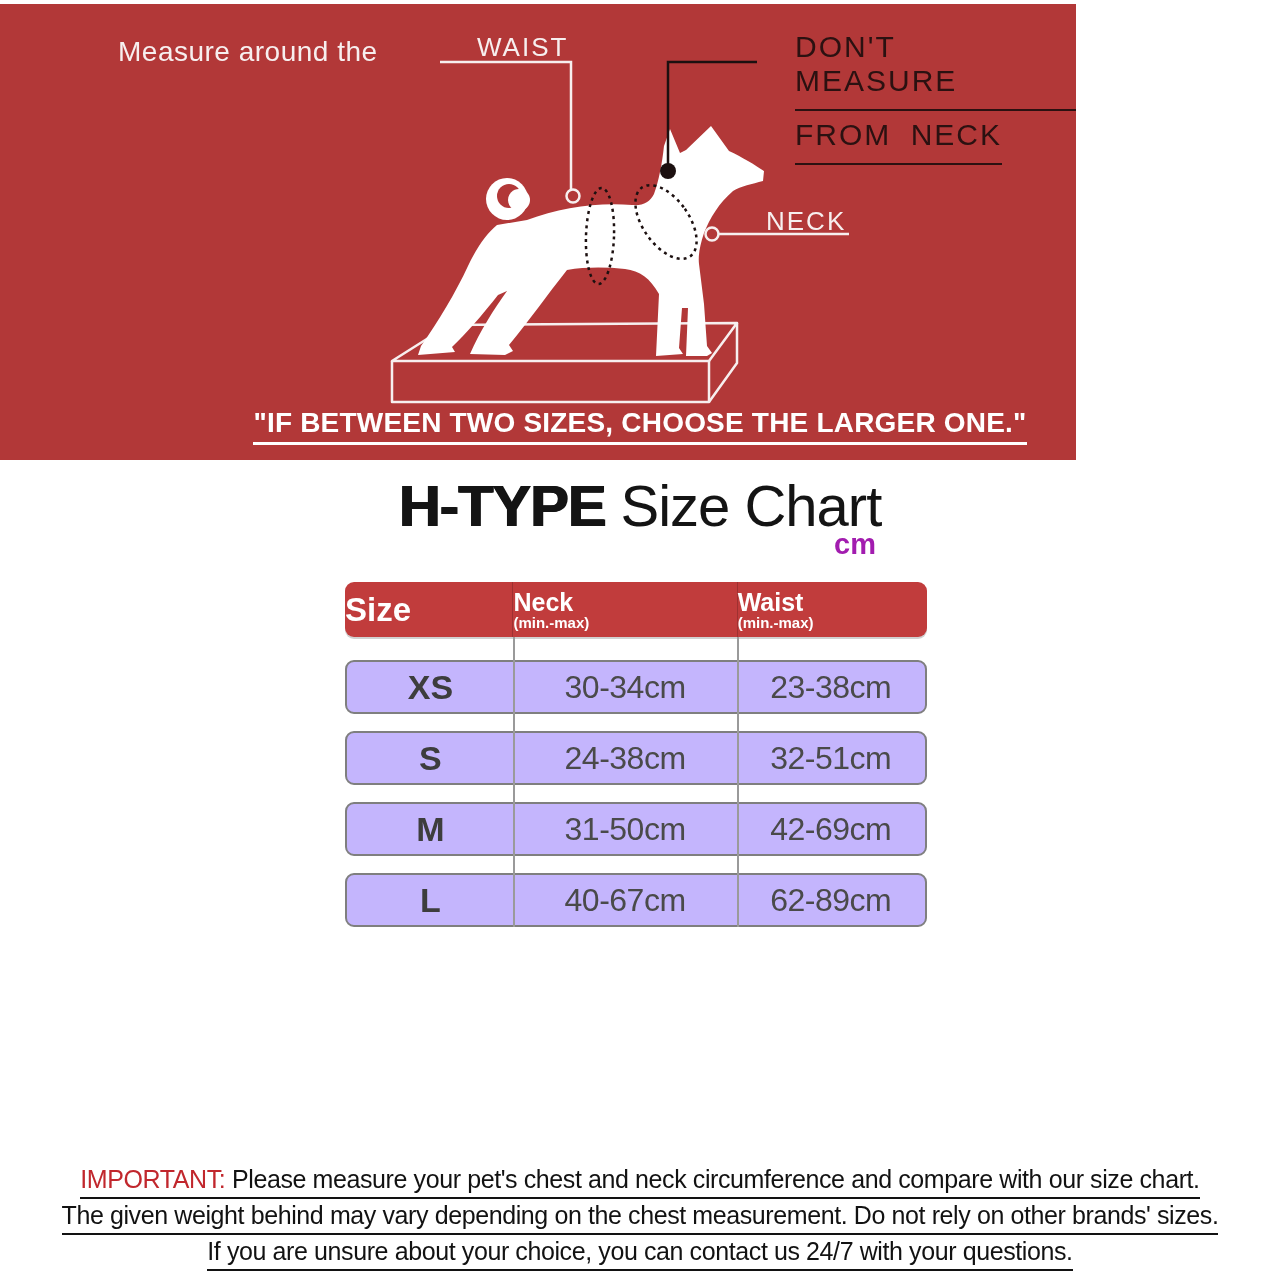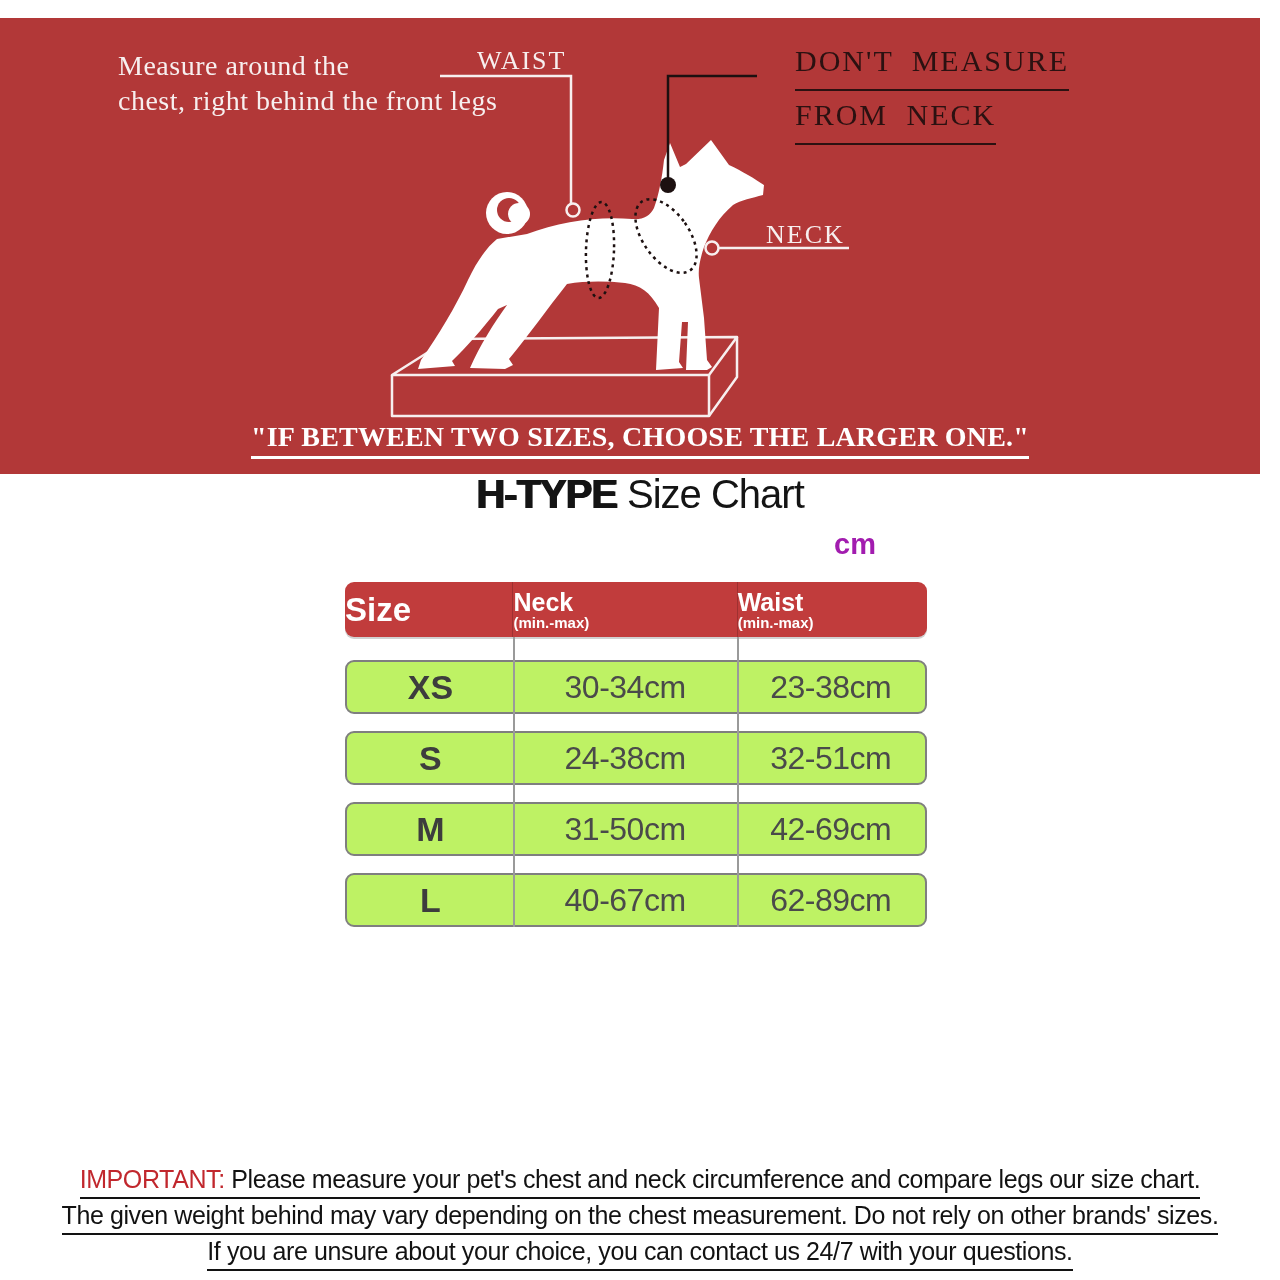--- a/index.html
+++ b/index.html
@@ -1,49 +1,49 @@
 <!DOCTYPE html>
 <html><head>
 <meta charset="utf-8">
 <style>
   html,body{margin:0;padding:0;}
   body{
     width:1280px;height:1280px;position:relative;background:#ffffff;
     font-family:"Liberation Sans", sans-serif;overflow:hidden;
   }
   
-  .banner{position:absolute;left:0;top:18px;width:1260px;height:456px;background:#b23838;font-family:Liberation Serif, serif;}
+  .banner{position:absolute;left:0;top:4px;width:1076px;height:456px;background:#b23838;}
   .banner svg{position:absolute;left:0;top:0;}
   .abs{position:absolute;}
   .white-note{color:#f7efef;font-size:28px;line-height:35px;letter-spacing:0.5px;}
   .waist-label{color:#f7efef;font-size:26px;letter-spacing:2px;}
   .neck-label{color:#f7efef;font-size:26px;letter-spacing:2px;}
   .dont-measure{color:#2b1111;font-size:30px;letter-spacing:2px;word-spacing:9px;}
   .dm-line{display:inline-block;border-bottom:2.5px solid #2b1111;padding-bottom:11px;margin-bottom:7px;}
   .between-sizes{left:0;top:403px;width:1280px;text-align:center;color:#ffffff;
     font-size:28px;font-weight:bold;letter-spacing:0.2px;}
   .between-sizes span{display:inline-block;border-bottom:3px solid #ffffff;padding-bottom:3px;}
   
   .chart-title{left:0;top:472px;width:1280px;text-align:center;color:#141414;
-    font-size:40px;letter-spacing:-1px;white-space:nowrap;}
+    font-size:58px;letter-spacing:-1px;white-space:nowrap;}
   .chart-title .brand{font-weight:bold;text-shadow:1px 0 0 #141414,-0.5px 0 0 #141414;}
   .chart-title .rest{font-weight:normal;}
   .unit{left:834px;top:528px;font-size:29px;font-weight:bold;color:#a21caf;}
   
   .size-table{left:345px;top:582px;width:582px;height:345px;}
   .thead{position:absolute;left:0;top:0;width:582px;height:55px;background:#c13c3c;
     border-radius:9px;display:flex;box-shadow:0 2px 0 rgba(0,0,0,0.18);}
   .thead .c{display:flex;flex-direction:column;justify-content:center;align-items:flex-start;color:#fff;}
   .c1{width:168px;} .c2{width:224px;} .c3{width:190px;}
   .thead .c1{border-right:1.5px solid rgba(0,0,0,0.18);}
   .thead .c2{border-right:1.5px solid rgba(0,0,0,0.18);}
   .h-size{font-size:33px;font-weight:bold;}
   .h-main{font-size:25px;font-weight:bold;line-height:26px;}
   .h-sub{font-size:15px;font-weight:bold;line-height:16px;}
-  .trow{position:absolute;left:0;width:582px;height:54px;background:#bef264;
+  .trow{position:absolute;left:0;width:582px;height:54px;background:#c4b5fd;
     border:2px solid #7f7f7f;border-radius:9px;display:flex;align-items:center;box-sizing:border-box;}
   .trow .c{display:flex;justify-content:center;align-items:center;height:100%;}
   .row-size{font-size:34px;font-weight:bold;color:#3d3d3d;}
   .row-val{font-size:32px;color:#4a4a4a;letter-spacing:-0.5px;}
   .vline{position:absolute;top:55px;bottom:0;width:1.5px;background:#9a9a9a;}
   
   .footer{left:0;top:1163px;width:1280px;text-align:center;color:#121212;
     font-size:25px;line-height:33px;letter-spacing:-0.4px;}
   .footer .u{display:inline-block;border-bottom:2px solid #121212;padding-bottom:1px;}
   .important{color:#c1272d;}
@@ -104,21 +104,20 @@
       <path d="M757,58 L668,58 L668,160"></path>
     </g>
     <circle cx="668" cy="167" r="8" fill="#1c1010"></circle>
 
     <line x1="719" y1="230" x2="849" y2="230" stroke="#f7efef" stroke-width="2.5"></line>
     <circle cx="712" cy="230" r="6.5" fill="#b23838" stroke="#f7efef" stroke-width="2.5"></circle>
   </svg>
 
   <div class="abs white-note" style="left:118px;top:30px;">
     <div>Measure around the</div>
-    <div>chest, right behind the front legs</div>
   </div>
 
   <div class="abs waist-label" style="left:477px;top:28px;">WAIST</div>
 
   <div class="abs dont-measure" style="left:795px;top:26px;">
     <div><span class="dm-line">DON'T MEASURE</span></div>
     <div><span class="dm-line">FROM NECK</span></div>
   </div>
 
   <div class="abs neck-label" style="left:766px;top:202px;">NECK</div>
@@ -200,21 +199,21 @@
   </div>
 
   <div class="vline" style="left:168px;"></div>
   <div class="vline" style="left:392px;"></div>
 </div>
 
 <div class="abs footer">
   <div>
     <span class="u">
       <span class="important">IMPORTANT:</span>
-      <span>Please measure your pet's chest and neck circumference and compare legs our size chart.</span>
+      <span>Please measure your pet's chest and neck circumference and compare with our size chart.</span>
     </span>
   </div>
   <div>
     <span class="u">The given weight behind may vary depending on the chest measurement. Do not rely on other brands' sizes.</span>
   </div>
   <div>
     <span class="u">If you are unsure about your choice, you can contact us 24/7 with your questions.</span>
   </div>
 </div>
 

